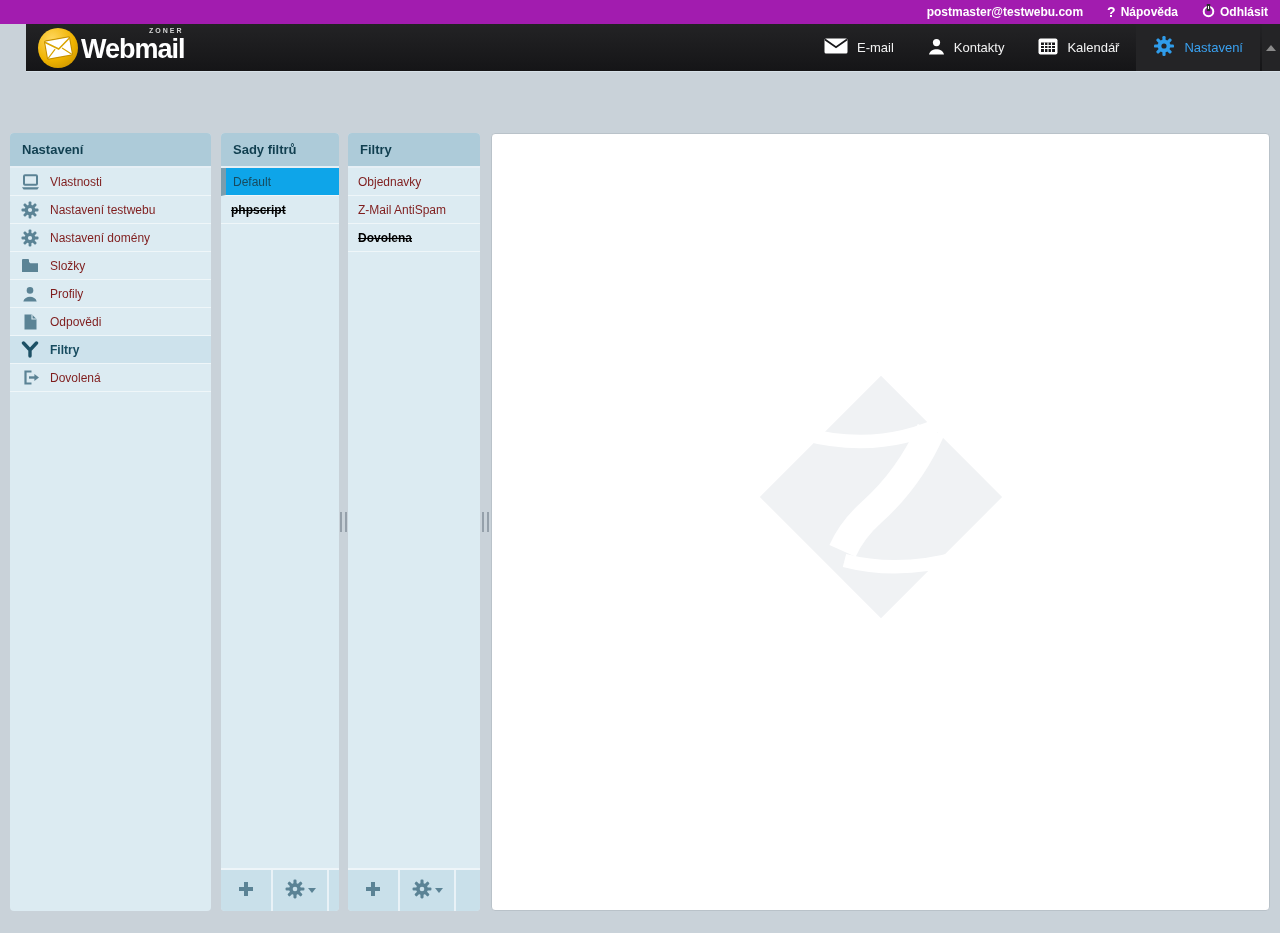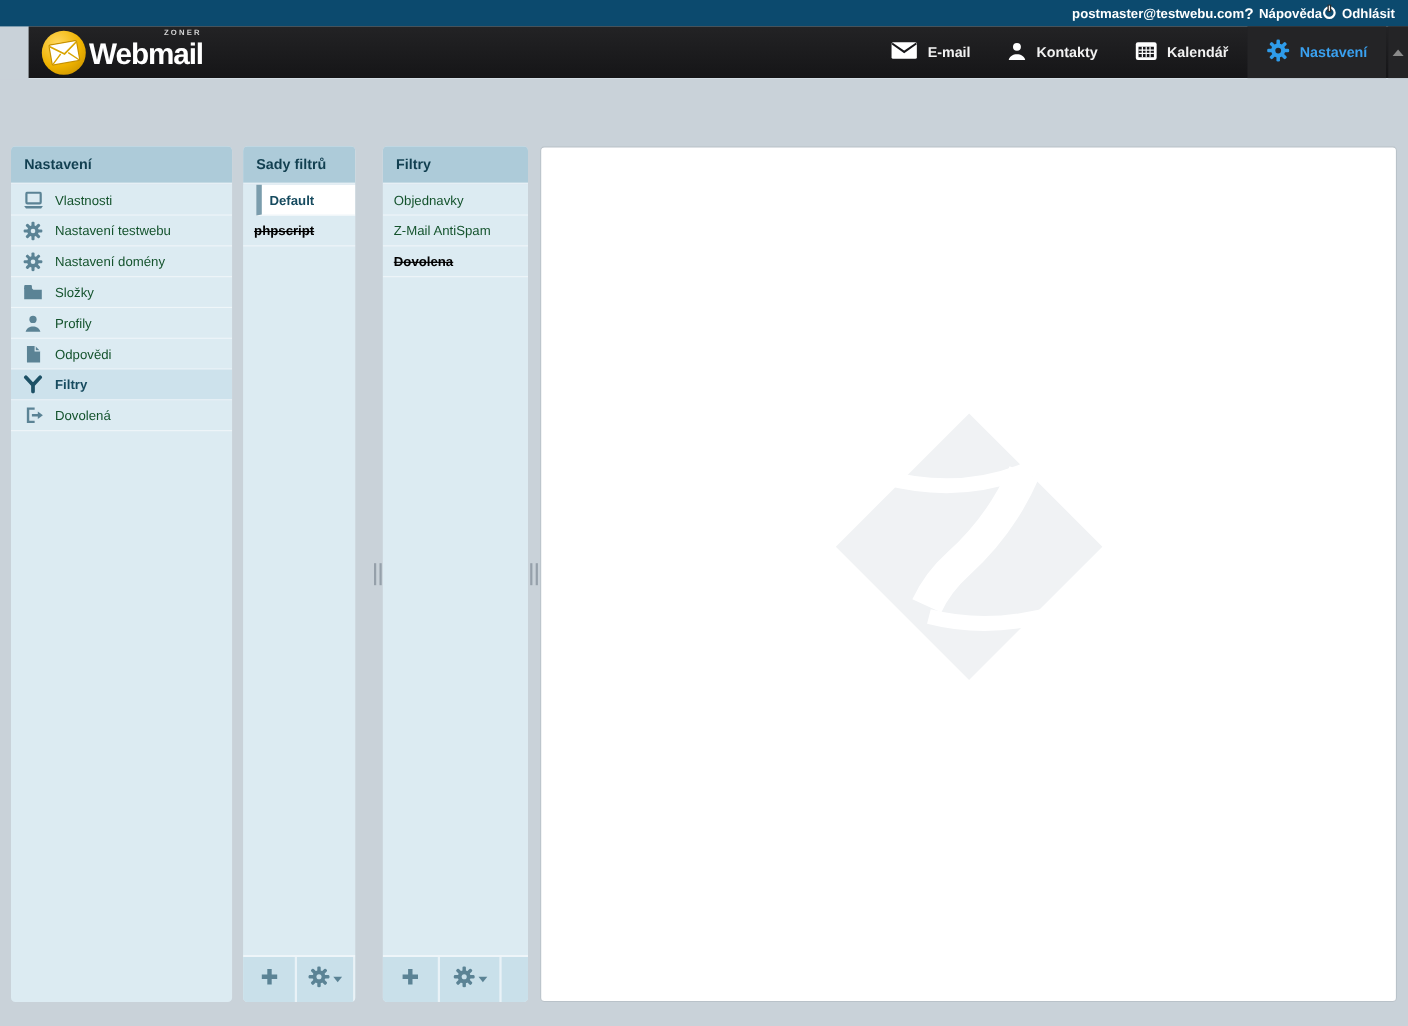--- a/index.html
+++ b/index.html
@@ -2,60 +2,60 @@
 <html><head>
 <meta charset="utf-8">
 <style>
   html,body{margin:0;padding:0;}
   body{
     width:1280px;height:933px;position:relative;overflow:hidden;
     font-family:"Liberation Sans",sans-serif;background:#c9d2d9;
   }
   
   .topbar{
-    height:24px;background:#0c4a6e;display:flex;justify-content:flex-end;
-    align-items:center;padding:0 12px;color:#fff;font-size:12px;font-weight:bold;
+    height:24px;background:#a21caf;display:flex;justify-content:flex-end;
+    align-items:center;gap:24px;padding:0 12px;color:#fff;font-size:12px;font-weight:bold;
   }
   .toplink{display:flex;align-items:center;gap:5px;cursor:pointer;}
   .help-q{font-size:14px;font-weight:bold;}
   
   .navbar{
     height:47px;background:linear-gradient(#232325,#151517);
     display:flex;align-items:stretch;border-bottom:1px solid #d7e1e8;margin-left:26px;
   }
   .logo{display:flex;align-items:center;padding-left:12px;cursor:pointer;}
   .logo-circle{
     width:40px;height:40px;border-radius:50%;
     background:radial-gradient(circle at 35% 28%,#ffd75e,#efb300 55%,#c28c00 95%);
     display:flex;align-items:center;justify-content:center;flex:none;
   }
   .logo-env{transform:rotate(-10deg);}
   .brand{position:relative;color:#fff;font-size:27px;font-weight:bold;letter-spacing:-1px;line-height:1;margin-left:3px;padding-top:4px;}
   .brand .super{position:absolute;top:-5px;right:1px;font-size:7px;letter-spacing:2px;color:#d5d5d5;}
   .nav-menu{margin-left:auto;display:flex;align-items:stretch;}
-  .nav-item{display:flex;align-items:center;gap:9px;padding:0 17px;color:#f2f2f2;font-size:13px;cursor:pointer;font-weight:bold;}
+  .nav-item{display:flex;align-items:center;gap:9px;padding:0 17px;color:#f2f2f2;font-size:13px;cursor:pointer;}
   .nav-item.active{background:#242426;color:#3aa1f0;}
   .nav-collapse{width:18px;background:#242426;margin-left:2px;display:flex;align-items:center;justify-content:center;cursor:pointer;}
   .arrow-up{width:0;height:0;border-left:5px solid transparent;border-right:5px solid transparent;border-bottom:6px solid #8a8a8a;}
   
   .content{position:absolute;top:72px;left:0;right:0;bottom:0;background:#c9d2d9;}
   .panel{
     position:absolute;top:61px;bottom:22px;background:#dcebf2;border-radius:4px;overflow:hidden;
   }
   .panel-header{
     height:33px;background:#adcbd9;color:#113f50;font-weight:bold;font-size:13px;
     display:flex;align-items:center;padding:0 12px;border-bottom:2px solid #e6eff5;
   }
   .row{
     height:27px;border-bottom:1px solid #eff6f9;display:flex;align-items:center;gap:10px;
-    padding:0 10px;font-size:12px;color:#14532d;cursor:pointer;white-space:nowrap;
+    padding:0 10px;font-size:12px;color:#7f1d1d;cursor:pointer;white-space:nowrap;
   }
   .row .ic{width:20px;display:flex;justify-content:center;flex:none;}
   .row.selected{background:#cde2ec;color:#174b5f;font-weight:bold;}
-  .row.selected-set{background:#ffffff;border-left:5px solid #7b9dad;padding-left:7px;color:#174b5f;font-weight:bold;margin-left:12px;}
+  .row.selected-set{background:#0ea5e9;border-left:5px solid #7b9dad;padding-left:7px;color:#174b5f;font-weight:normal;}
   .row.disabled{color:#000000;text-decoration:line-through;font-weight:bold;}
   .panel-footer{
     position:absolute;bottom:0;left:0;right:0;height:41px;background:#c9e0ea;
     border-top:2px solid #eef5f9;display:flex;
   }
   .tool-btn{width:50px;display:flex;align-items:center;justify-content:center;gap:3px;
     border-right:2px solid #e9f2f7;cursor:pointer;}
   .tool-btn.gear-btn{width:54px;}
   .caret-down{width:0;height:0;border-left:4px solid transparent;border-right:4px solid transparent;border-top:5px solid #5b8395;}
   .splitter{position:absolute;top:61px;bottom:22px;display:flex;align-items:center;justify-content:center;cursor:col-resize;}
@@ -235,21 +235,21 @@
         <svg width="19" height="17" viewBox="0 0 19 17">
             <path d="M10.5 2.5 H4.5 V14.5 H10.5" stroke="#5b8395" stroke-width="2.2" fill="none"></path>
             <path d="M8 8.5 h6.2" stroke="#5b8395" stroke-width="2.4"></path>
             <path d="M13.4 5 L18 8.5 L13.4 12 z" fill="#5b8395"></path>
           </svg>
       </span>
       <span>Dovolená</span>
     </div>
   </div>
 
-  <div class="panel" style="left:221px;width:102px;">
+  <div class="panel" style="left:221px;width:118px;">
     <div class="panel-header">Sady filtrů</div>
     <div class="row selected-set">
       <span>Default</span>
     </div>
     <div class="row disabled">
       <span>phpscript</span>
     </div>
     <div class="panel-footer">
       <div class="tool-btn">
         <span>

